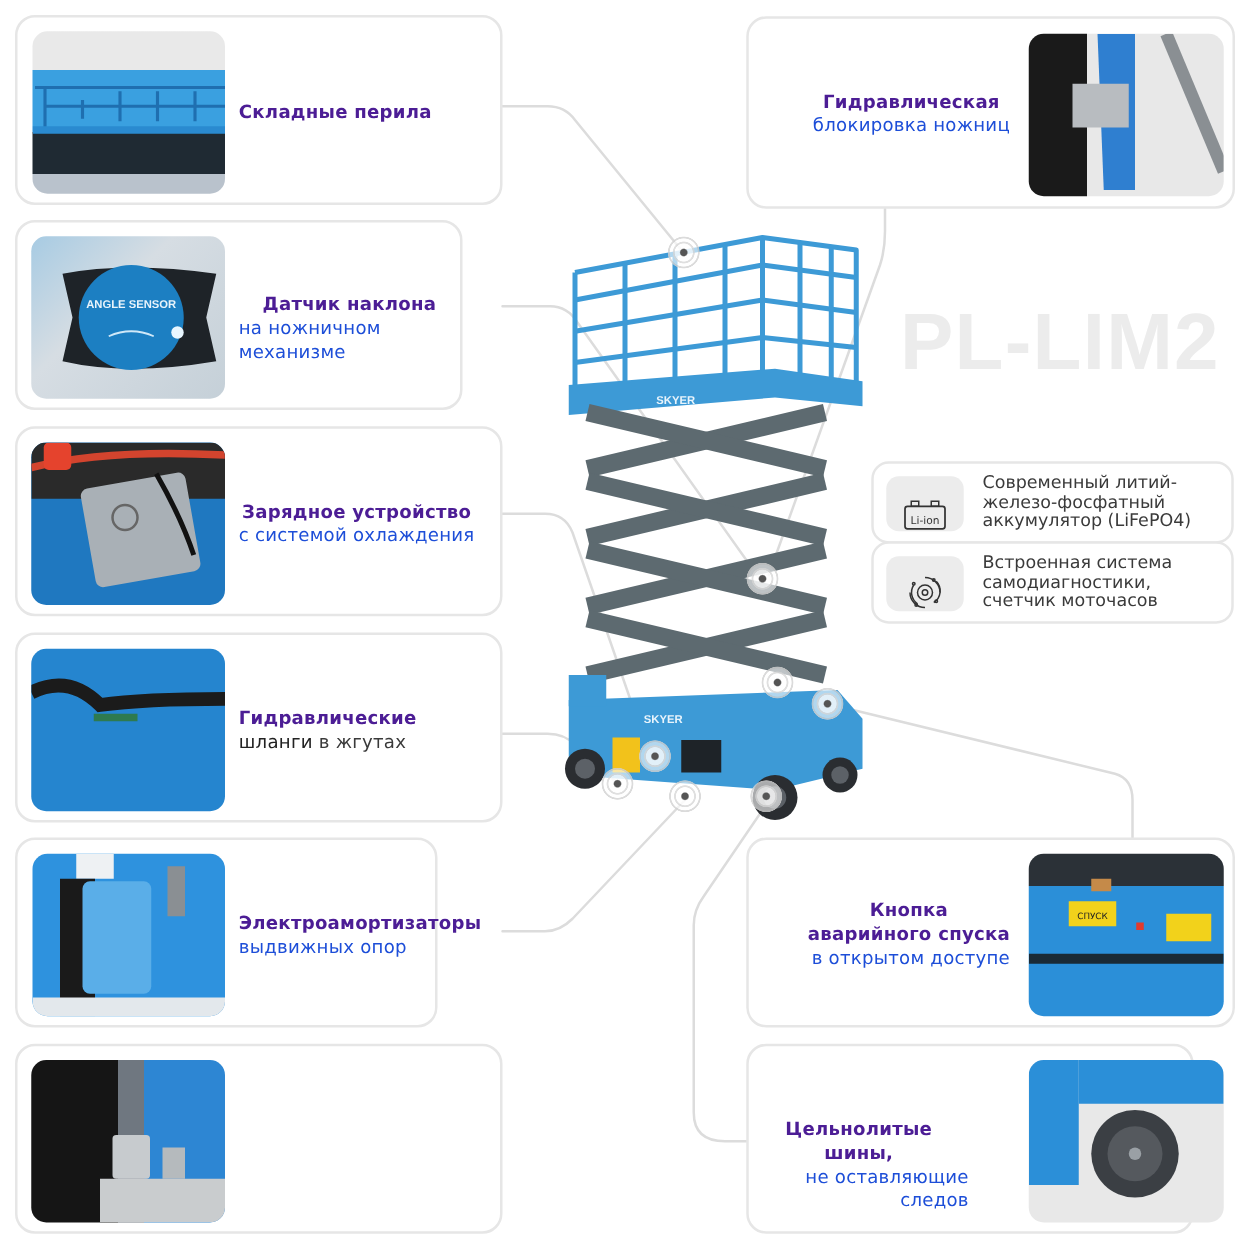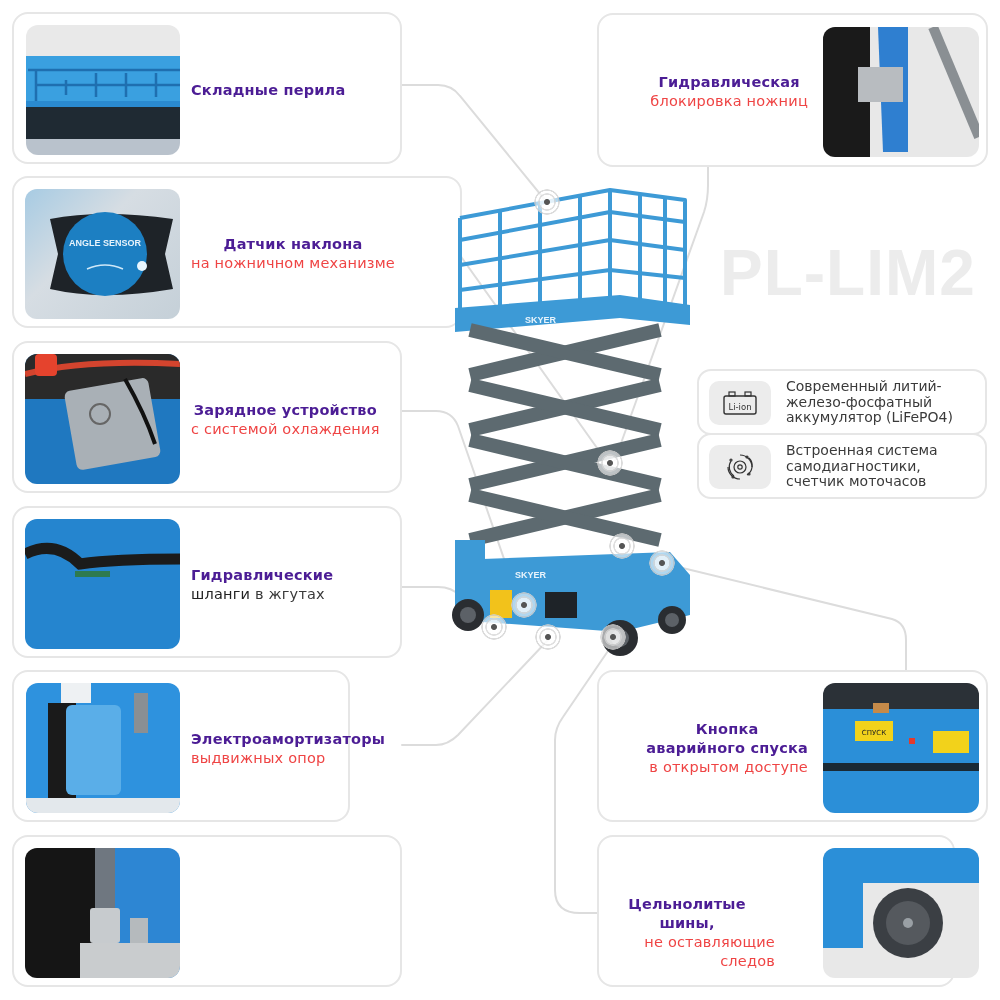--- a/index.html
+++ b/index.html
@@ -17,21 +17,21 @@
     border-radius: 12px;
     overflow: hidden;
   }
   .card-text {
     position: absolute;
     font-size: 14.5px;
     line-height: 19px;
     letter-spacing: 0.2px;
   }
   .card-text .t-bold { font-weight: bold; color: #4c1d95; display: block; text-align: center; }
-  .card-text .t-reg { color: #ef4444; display: block; }
+  .card-text .t-reg { color: #1d4ed8; display: block; }
   .card-text .inline-bold { font-weight: normal; color: #222222; }
   .card-text .inline-reg { color: #3a3a3a; }
   .right-align { text-align: right; }
 
   .connectors { position: absolute; left: 0; top: 0; width: 1000px; height: 1000px; pointer-events: none; }
 
   .model-title {
     position: absolute;
     left: 720px; top: 236px;
     font-family: "Liberation Sans", sans-serif;
@@ -49,21 +49,21 @@
     background: #ffffff;
     border: 2px solid #e6e6e6;
     border-radius: 14px;
   }
   .feature .icon-box {
     position: absolute;
     left: 10px; top: 10px;
     width: 62px; height: 44px;
     background: #ececec;
     border-radius: 10px;
-    display: flex; align-items: center; justify-content: center;
+    display: flex; align-items: flex-end; justify-content: center;
   }
   .feature .ftext {
     position: absolute;
     left: 87px; top: 8px;
     font-size: 14px;
     line-height: 15.5px;
     color: #3a3a3a;
     white-space: pre-line;
   }
 
@@ -102,21 +102,21 @@
         <path d="M2 45 H154 M10 60 H154 M10 45 V80 M40 55 V70 M70 48 V72 M100 48 V72 M130 48 V72"></path>
       </g>
       <rect x="0" y="76" width="154" height="6" fill="#2a8ad0"></rect>
     </svg>
   </div>
   <div class="card-text" style="left:177px;top:67px;">
     <span class="t-bold">Складные перила</span>
   </div>
 </div>
 
-<div class="card" style="left:12px;top:176px;width:450px;height:152px;">
+<div class="card" style="left:12px;top:176px;width:358px;height:152px;">
   <div class="thumb" style="left:11px;top:11px;width:155px;height:130px;background:linear-gradient(135deg,#a7cbe3,#d6dde3 40%,#c5d0d8);">
     <svg width="155" height="130" viewBox="0 0 155 130">
       <path d="M25 30 Q77 20 148 30 L140 65 L148 100 Q77 112 25 100 L33 65 Z" fill="#1e2328"></path>
       <circle cx="80" cy="65" r="42" fill="#1c7fc2"></circle>
       <circle cx="117" cy="77" r="5" fill="#e8f6ff"></circle>
       <text x="80" y="57" font-family="Liberation Sans, sans-serif" font-size="9" font-weight="bold" fill="#e7f3fb" text-anchor="middle">ANGLE SENSOR</text>
       <path d="M62 80 Q80 72 98 80" stroke="#cfe8f8" stroke-width="1.5" fill="none"></path>
     </svg>
   </div>
   <div class="card-text" style="left:177px;top:57px;">

